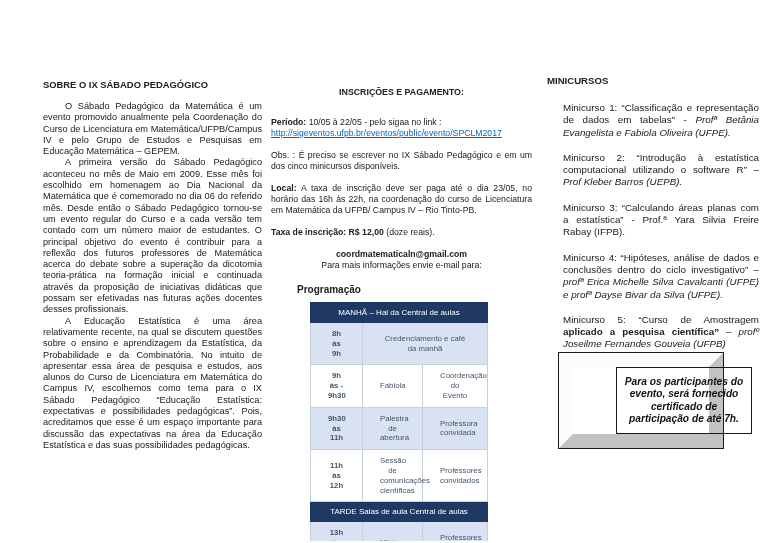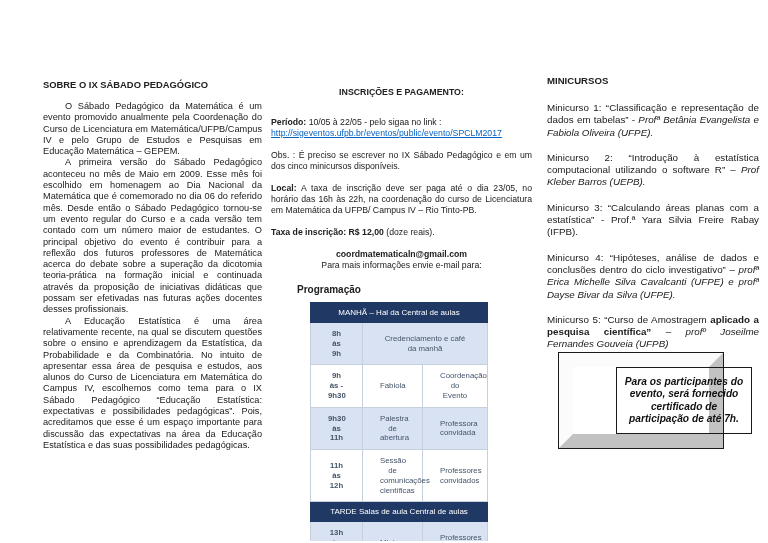--- a/index.html
+++ b/index.html
@@ -33,21 +33,21 @@
     border:1px solid #c6cfdc; color:#44546A; font-size:7.8px; line-height:9.8px;
     text-align:center; vertical-align:middle; padding:6px 17px; background:#ffffff;
   }
   .schedule td.time { font-weight:bold; }
   .schedule tr.shaded td { background:#D9E2F3; }
   .schedule col.c1 { width:52px; } .schedule col.c2 { width:60px; } .schedule col.c3 { width:65px; }
 
   
   .col-right { position:absolute; left:547px; top:75px; width:212px; }
   .right-title { font-size:9.6px; font-weight:bold; margin:0 0 16px 0; }
-  .mini-p { font-size:9.8px; line-height:12.3px; text-align:justify; margin:0 0 13px 0; }
+  .mini-p { font-size:9.8px; line-height:12.3px; text-align:justify; margin:0 0 13px 16px; }
   .it { font-style:italic; }
   .bd { font-weight:bold; }
 
   
   .cert-box {
     position:absolute; left:559px; top:353px; width:164px; height:95px;
     box-sizing:border-box; border:14px solid;
     border-color:#fbfbfb #c2c2c2 #c2c2c2 #fbfbfb;
     outline:1px solid #1a1a1a; background:#ffffff;
   }

